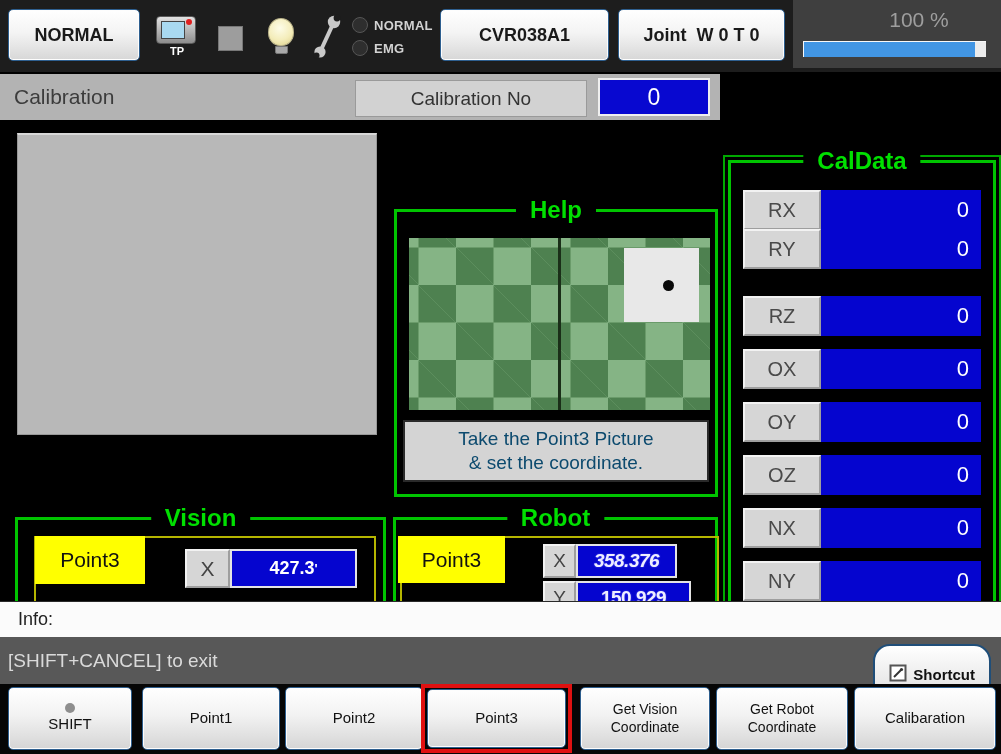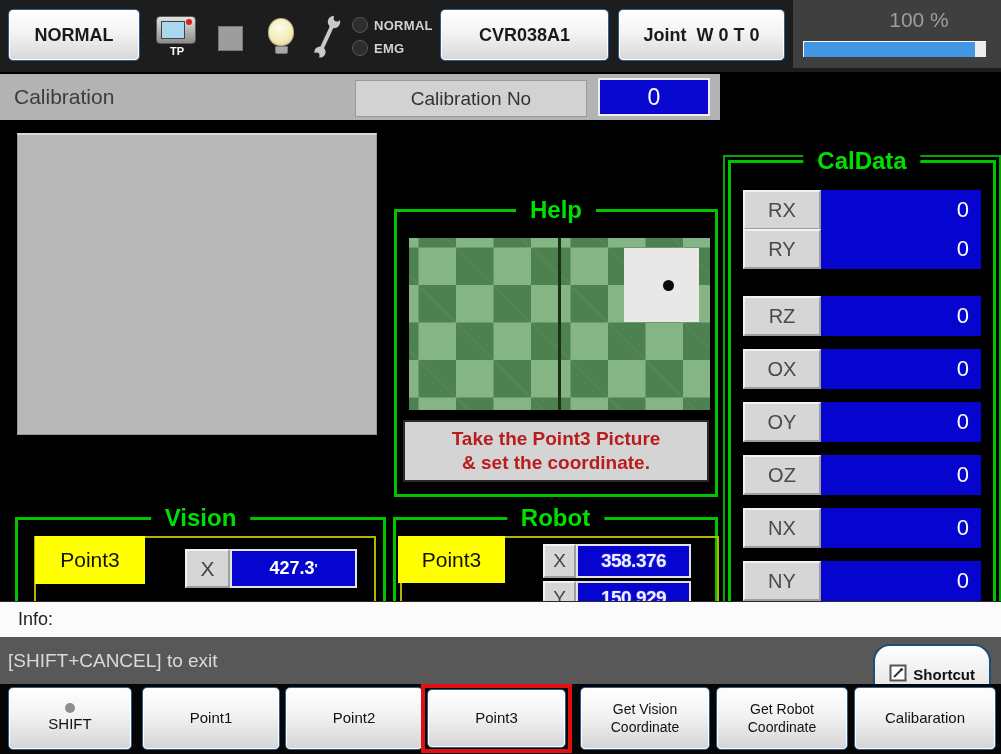--- a/index.html
+++ b/index.html
@@ -68,21 +68,21 @@
   .checker-half{width:149px;height:172px;background-color:#85b485;
      background-image:linear-gradient(45deg,#4e8150 25%,transparent 25%,transparent 75%,#4e8150 75%),
                       linear-gradient(45deg,#4e8150 25%,transparent 25%,transparent 75%,#4e8150 75%);
      background-size:75px 75px;background-position:-28px -28px,9.5px 9.5px;}
   .checker-div{width:3px;height:172px;background:#1a2e18;}
   .target-square{position:absolute;left:215px;top:10px;width:75px;height:74px;background:#e8e8e8;}
   .target-dot{position:absolute;left:58%;top:50%;width:11px;height:11px;margin:-5px 0 0 -5px;
               border-radius:50%;background:#0a0a0a;}
   .help-msg{position:absolute;left:6px;top:208px;width:306px;height:62px;background:#d4d4d4;
             border:2px solid #2a2a2a;box-sizing:border-box;display:flex;flex-direction:column;
-            align-items:center;justify-content:center;color:#b91c1c;font-size:19px;line-height:1.25;font-weight:bold;}
+            align-items:center;justify-content:center;color:#0c4a6e;font-size:19px;line-height:1.25;}
 
   .vision{left:15px;top:445px;width:371px;height:152px;}
   .robot{left:393px;top:445px;width:325px;height:152px;}
   .yrect{position:absolute;border:2px solid #b5b500;}
   .pt-label{position:absolute;background:#ffff00;color:#111;display:flex;align-items:center;
             justify-content:center;font-size:21px;}
   .xy-label{position:absolute;background:#d6d6d6;border:2px outset #f2f2f2;box-sizing:border-box;
             display:flex;align-items:center;justify-content:center;color:#444;font-size:21px;}
   .xy-field{position:absolute;background:#0505cf;border:2px solid #e4e4e4;box-sizing:border-box;
             display:flex;align-items:center;justify-content:center;color:#fff;font-weight:bold;}
@@ -245,21 +245,21 @@
           <span class="sfx">4</span>
       </div>
     </div>
 
     <div class="gpanel robot">
       <div class="gpanel-title">Robot</div>
       <div class="yrect" style="left:4px;top:16px;width:315px;height:119px;"></div>
       <div class="pt-label" style="left:2px;top:16px;width:107px;height:47px;">Point3</div>
 
       <div class="xy-label" style="left:147px;top:24px;width:33px;height:34px;font-size:19px;">X</div>
-      <div class="xy-field" style="left:180px;top:24px;width:115px;height:34px;">
+      <div class="xy-field" style="left:180px;top:24px;width:101px;height:34px;font-style:italic;">
         <span class="r-val">358.376</span>
         </div>
 
       <div class="xy-label" style="left:147px;top:61px;width:33px;height:34px;font-size:19px;">Y</div>
       <div class="xy-field" style="left:180px;top:61px;width:115px;height:34px;">
         <span class="r-val">150.929</span>
         </div>
 
       <div class="xy-label" style="left:147px;top:97px;width:33px;height:34px;font-size:19px;">Z</div>
       <div class="xy-field" style="left:180px;top:97px;width:115px;height:34px;">

